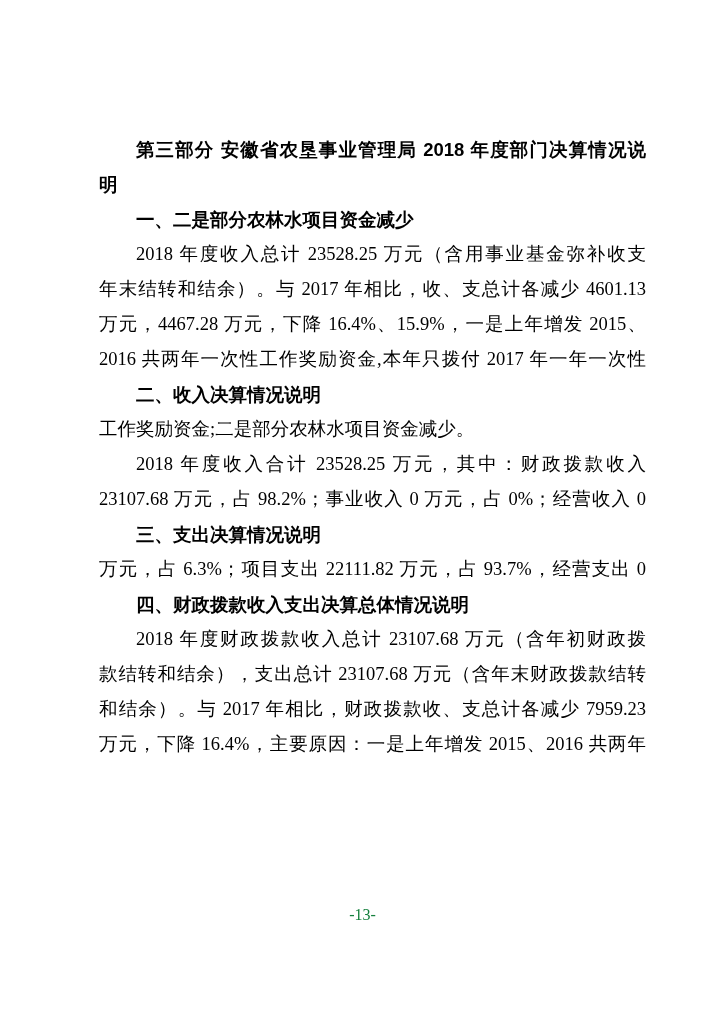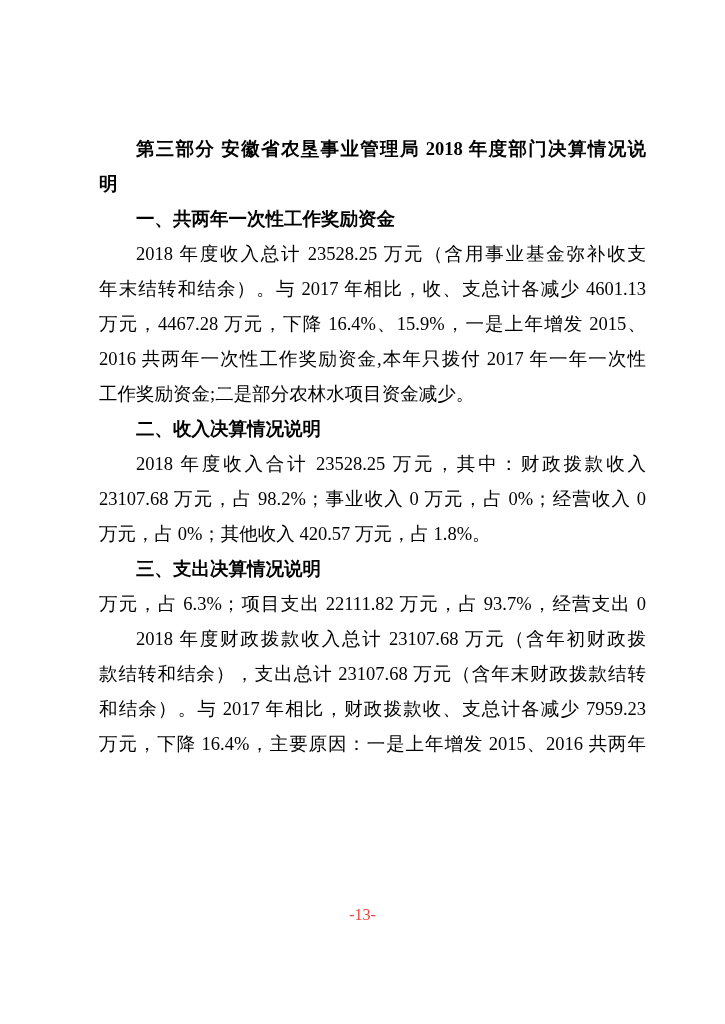--- a/index.html
+++ b/index.html
@@ -33,60 +33,60 @@
     color: #000000;
   }
   .stretch {
     text-align-last: justify;
   }
   .indent {
     text-indent: 2em;
     font-family: Liberation Serif, serif;
   }
   .title, .heading {
-    font-family: Liberation Serif, serif;
+    font-family: Liberation Sans, sans-serif;
     font-weight: 700;
   }
   .pagenum {
     position: absolute;
     left: 0;
     top: 900px;
     width: 725px;
     height: 30px;
     line-height: 30px;
     text-align: center;
     font-size: 16px;
     font-family: "Liberation Serif", "DejaVu Serif", serif;
-    color: #ef4444;
+    color: #15803d;
   }
 </style>
 </head>
 <body>
 
 <div class="page">
   <div class="content">
 
     <div class="line title stretch indent">第三部分  安徽省农垦事业管理局 2018 年度部门决算情况说</div>
     <div class="line title">明</div>
 
-    <div class="line heading indent">一、共两年一次性工作奖励资金</div>
+    <div class="line heading indent">一、二是部分农林水项目资金减少</div>
     <div class="line stretch indent">2018 年度收入总计 23528.25 万元（含用事业基金弥补收支</div>
     <div class="line stretch">年末结转和结余）。与 2017 年相比，收、支总计各减少 4601.13</div>
     <div class="line stretch">万元，4467.28 万元，下降 16.4%、15.9%，一是上年增发 2015、</div>
     <div class="line stretch">2016 共两年一次性工作奖励资金,本年只拨付 2017 年一年一次性</div>
+    <div class="line heading indent">二、收入决算情况说明</div>
+
     <div class="line">工作奖励资金;二是部分农林水项目资金减少。</div>
-
-    <div class="line heading indent">二、收入决算情况说明</div>
     <div class="line stretch indent">2018 年度收入合计 23528.25 万元，其中：财政拨款收入</div>
     <div class="line stretch">23107.68 万元，占 98.2%；事业收入 0 万元，占 0%；经营收入 0</div>
-    <div class="line">万元，占 0%；其他收入 420.57 万元，占 1.8%。</div>
 
     <div class="line heading indent">三、支出决算情况说明</div>
     <div class="line stretch">万元，占 6.3%；项目支出 22111.82 万元，占 93.7%，经营支出 0</div>
 
+    <div class="line heading indent">四、财政拨款收入支出决算总体情况说明</div>
     <div class="line stretch indent">2018 年度财政拨款收入总计 23107.68 万元（含年初财政拨</div>
     <div class="line stretch">款结转和结余），支出总计 23107.68 万元（含年末财政拨款结转</div>
     <div class="line stretch">和结余）。与 2017 年相比，财政拨款收、支总计各减少 7959.23</div>
     <div class="line stretch">万元，下降 16.4%，主要原因：一是上年增发 2015、2016 共两年</div>
 
   </div>
 
   <div class="pagenum">-13-</div>
 </div>
 

